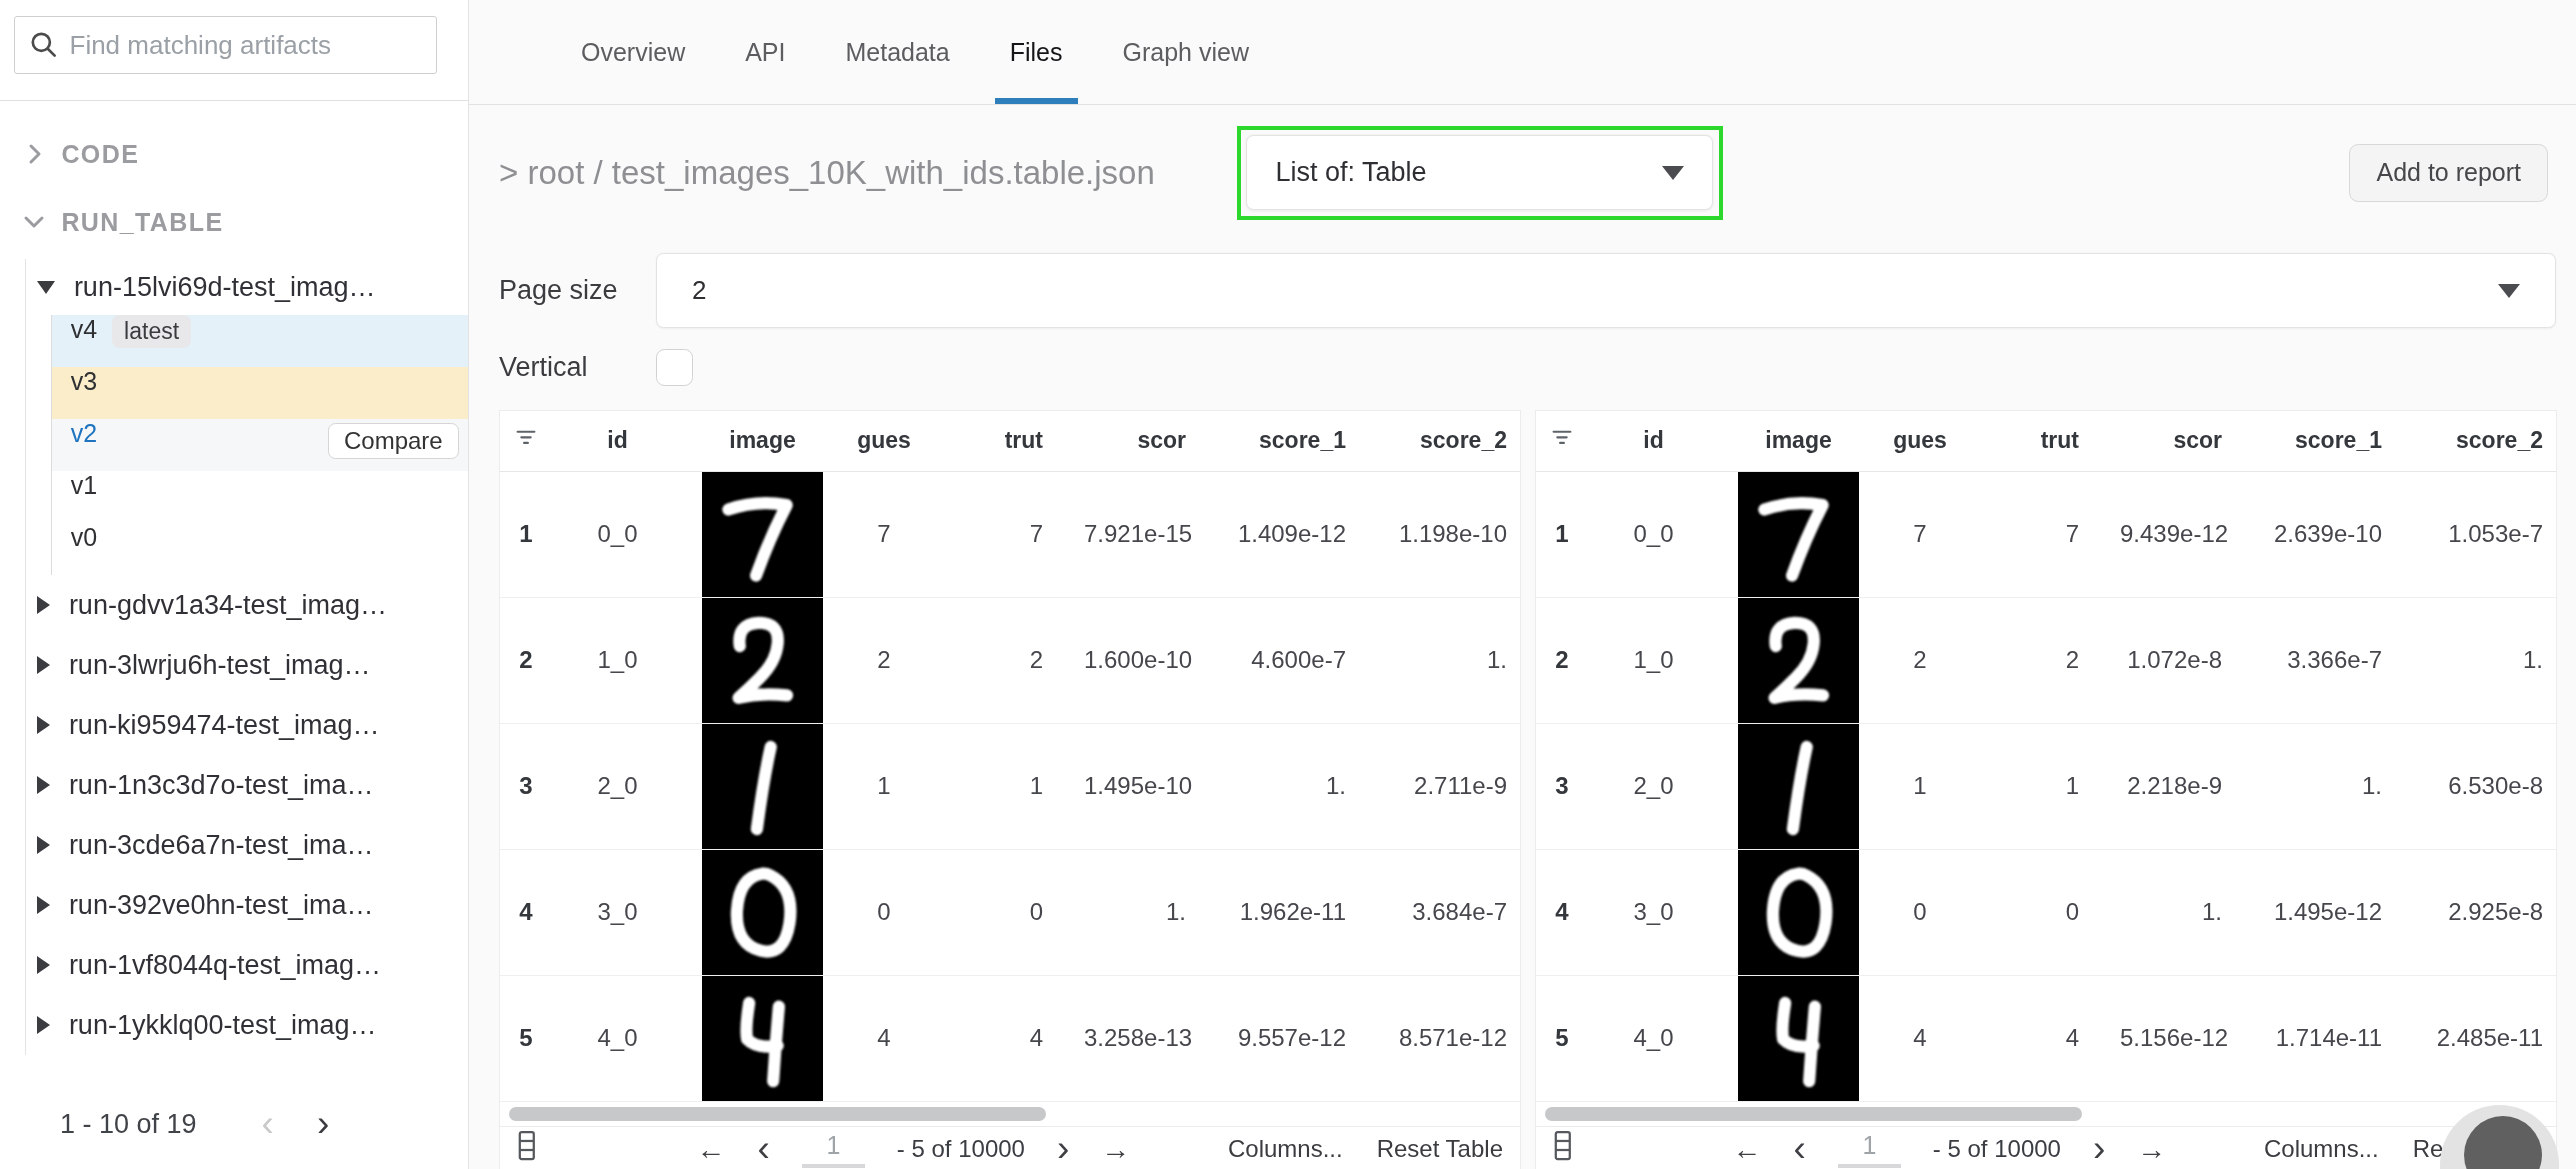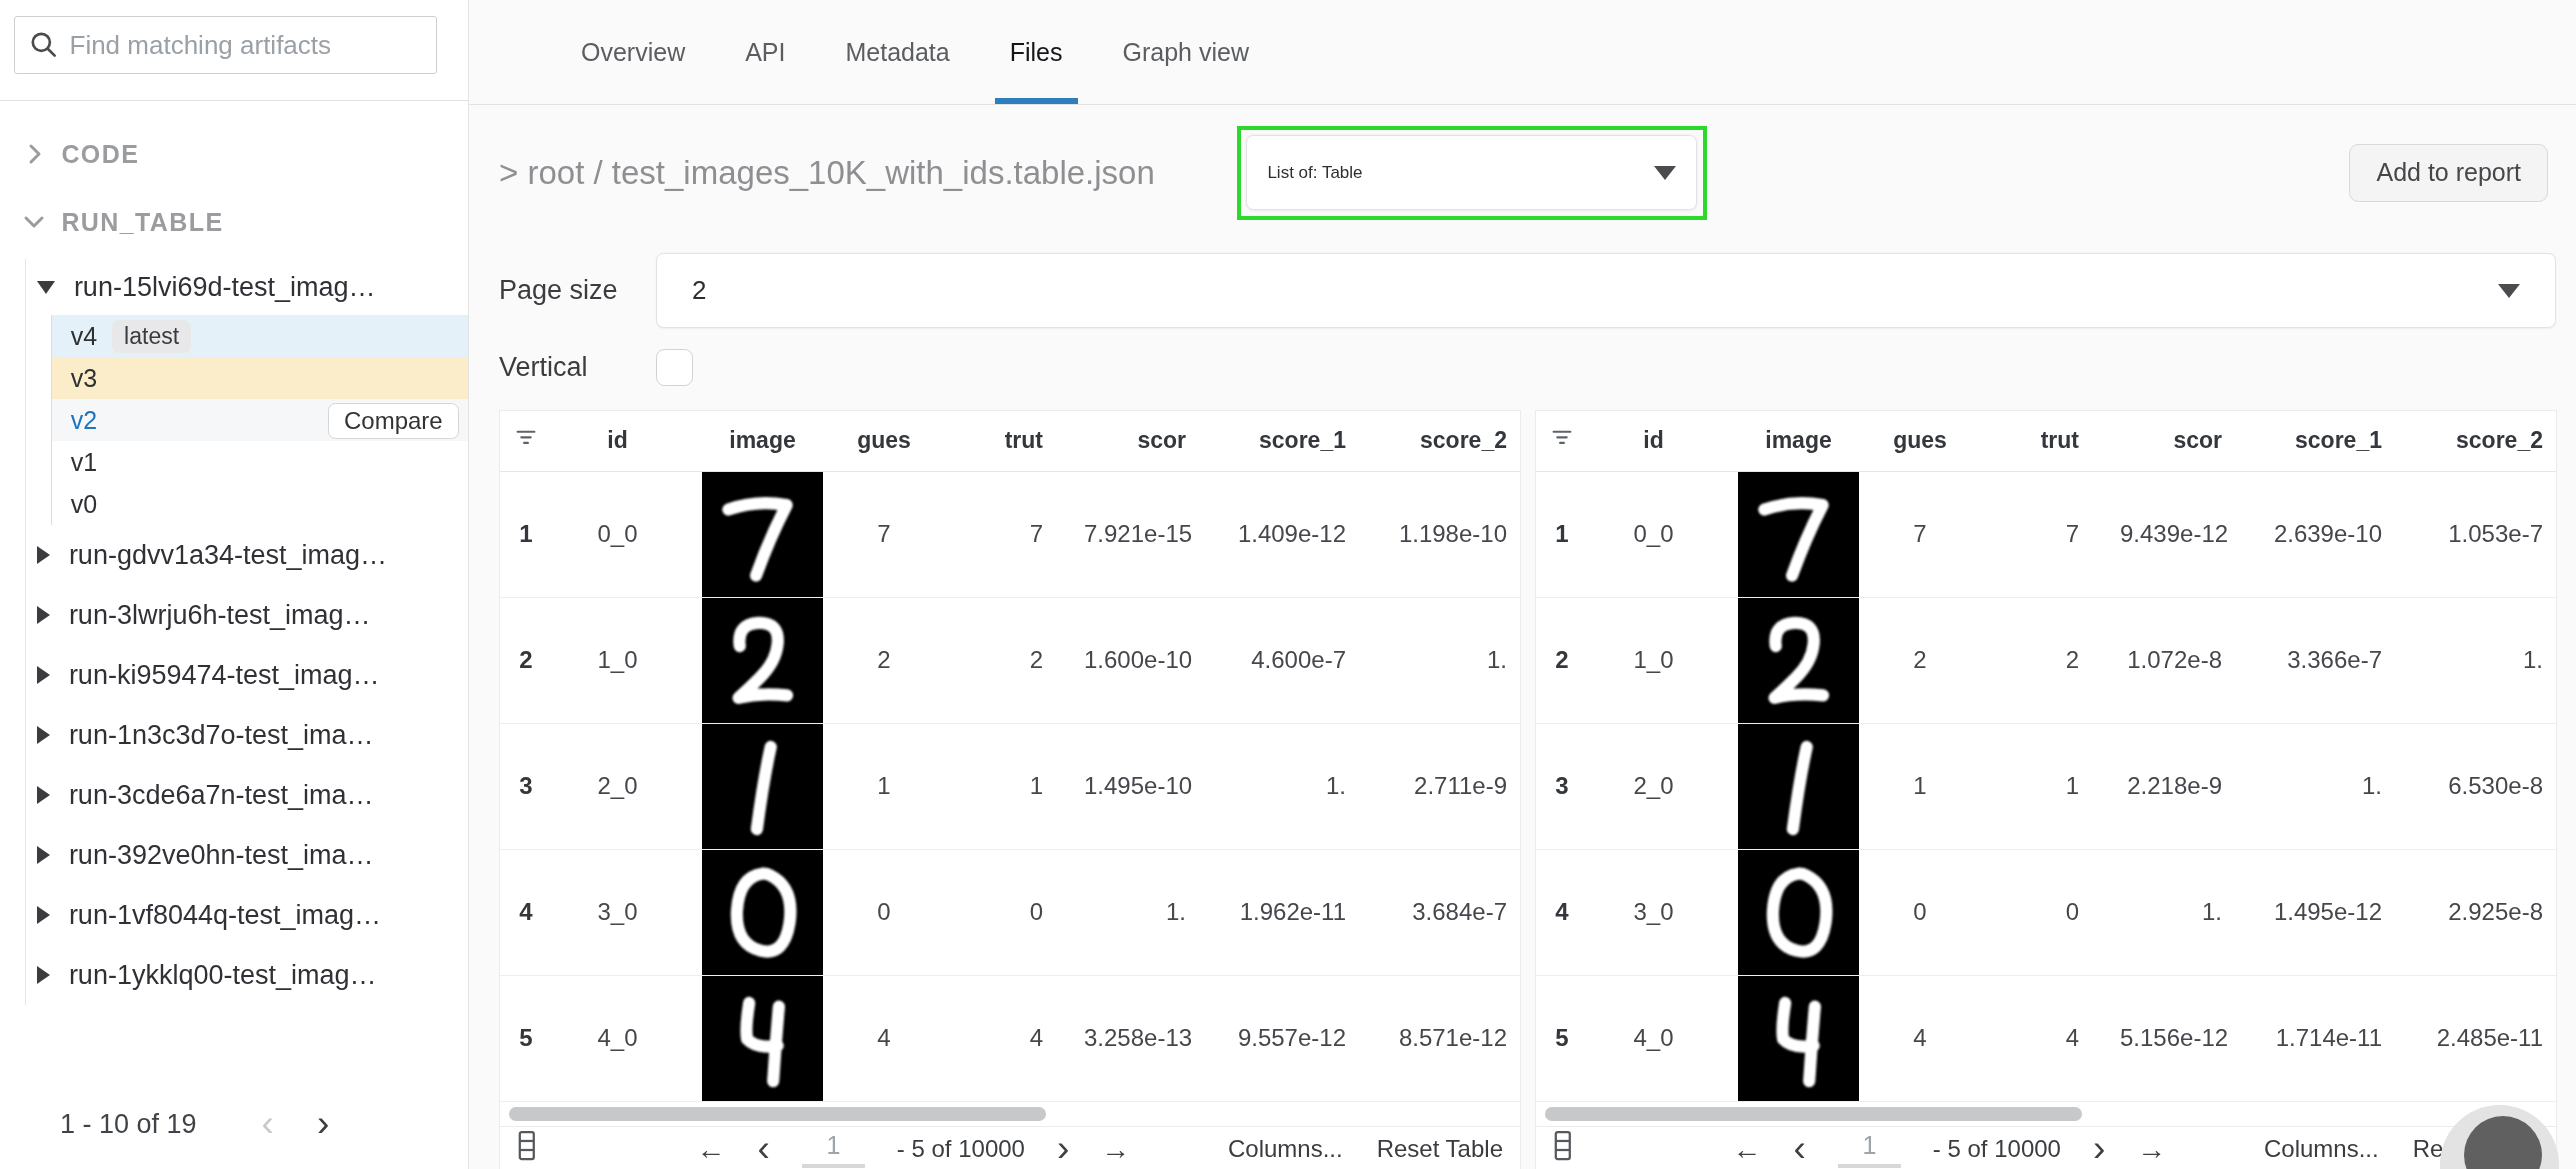--- a/index.html
+++ b/index.html
@@ -15,21 +15,21 @@
   .search-box input::placeholder{color:#9aa0a5}
   .sb-divider{height:0.9px;background:#e0e0e0;margin-top:26px}
   .section{display:flex;align-items:center;gap:15px;padding-left:22.4px;margin-top:39px;
            color:#9a9ca0;font-weight:bold;font-size:25px;letter-spacing:1.4px}
   .tree{margin:22.4px 0 0 25px;border-left:1.9px solid #e4e4e4}
   .run-row{display:flex;align-items:center;gap:18.7px;padding-left:11.2px;height:56px;font-size:27px;color:#303136}
   .runs .run-row{height:60px}
   .tri-r{width:0;height:0;border-top:9.3px solid transparent;border-bottom:9.3px solid transparent;border-left:13px solid #3b3c40;flex:none}
   .tri-d{width:0;height:0;border-left:9.3px solid transparent;border-right:9.3px solid transparent;border-top:13px solid #3b3c40;flex:none}
   .versions{margin-left:25px;border-left:1.9px solid #dcdcdc}
-  .vrow{height:42px;display:flex;align-items:center;padding-left:18.7px;font-size:25px;color:#2f3033;position:relative}
+  .vrow{height:52px;display:flex;align-items:flex-start;padding-left:18.7px;font-size:25px;color:#2f3033;position:relative}
   .vrow.blue{background:#e4f1f9}
   .vrow.yellow{background:#fbedca}
   .vrow.gray{background:#f6f7f8}
   .vlink{color:#1f74c0}
   .tag{background:#e8e8eb;border-radius:7.5px;padding:2.8px 12px;margin-left:15px;font-size:23px;color:#3a3b3f}
   .compare{position:absolute;right:9.3px;top:3.7px;background:#fff;border:1.9px solid #d5d5d5;border-radius:7.5px;
            padding:2.8px 15px;font-size:24px;color:#333}
   .sb-pagination{position:absolute;bottom:30px;left:60px;display:flex;align-items:center;font-size:27px;color:#404347}
   .sb-pg-prev{margin-left:65px;color:#c9c9c9;font-size:37px;line-height:18.7px}
   .sb-pg-next{margin-left:43px;color:#3c3c40;font-size:37px;line-height:18.7px}
@@ -39,22 +39,22 @@
   .tabbar{height:104px;border-bottom:0.9px solid #e2e2e2;display:flex;padding-left:112px;gap:60px}
   .tab{display:flex;align-items:center;height:100%;position:relative;font-size:25px;color:#5b5d60;cursor:default}
   .tab.active{color:#141518;font-weight:normal}
   .tab.active::after{content:"";position:absolute;left:-15px;right:-15px;bottom:0;height:5.6px;background:#2e7ebc}
 
   .content{padding-left:30px;position:relative}
   .toolbar{display:flex;align-items:center;margin-top:22.4px;height:91px}
   .breadcrumb{font-size:33px;color:#8d8f92;white-space:nowrap}
   .green-box{margin-left:82px;border:4.7px solid #2bd82b;padding:5.6px}
   .panel-select{width:409px;height:73px;background:#fff;border:0.9px solid #e2e2e2;border-radius:7.5px;
-                box-shadow:0 0.9px 2.8px rgba(0,0,0,.07);display:flex;align-items:center;padding:0 20px;
-                font-size:17px;color:#2e2f33}
+                box-shadow:0 0.9px 2.8px rgba(0,0,0,.07);display:flex;align-items:center;padding:0 28px;
+                font-size:27px;color:#2e2f33}
   .caret{width:0;height:0;border-left:11.2px solid transparent;border-right:11.2px solid transparent;
          border-top:14px solid #4a4c50;margin-left:auto}
   .add-report{margin-left:auto;margin-right:28px;height:56px;padding:0 26px;background:#f4f4f4;
               border:1.9px solid #d8d8d8;border-radius:9.3px;font-size:25px;color:#46474b;display:flex;align-items:center}
 
   .ctrl-row{display:flex;align-items:center;margin-top:35px}
   .ctrl-label{width:157px;font-size:27px;color:#3b3c40;flex:none}
   .big-select{flex:1;margin-right:20.5px;height:73px;background:#fff;border:0.9px solid #e2e2e2;border-radius:7.5px;
               box-shadow:0 0.9px 1.9px rgba(0,0,0,.05);display:flex;align-items:center;padding:0 35px;
               font-size:26px;color:#2e2f33}

